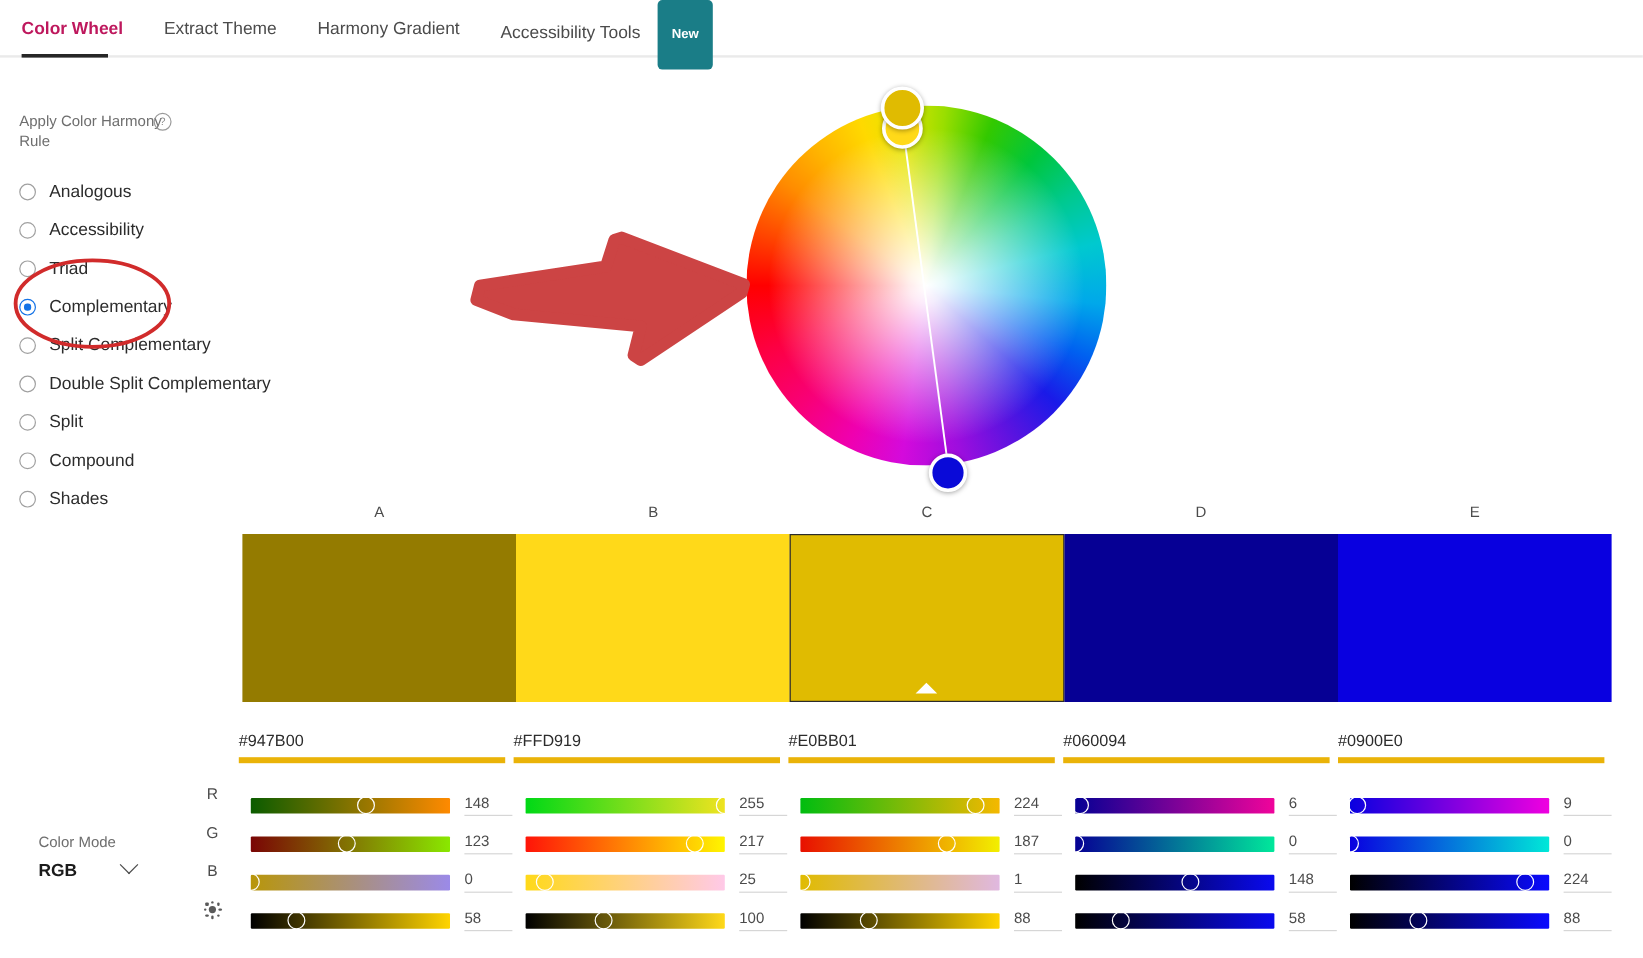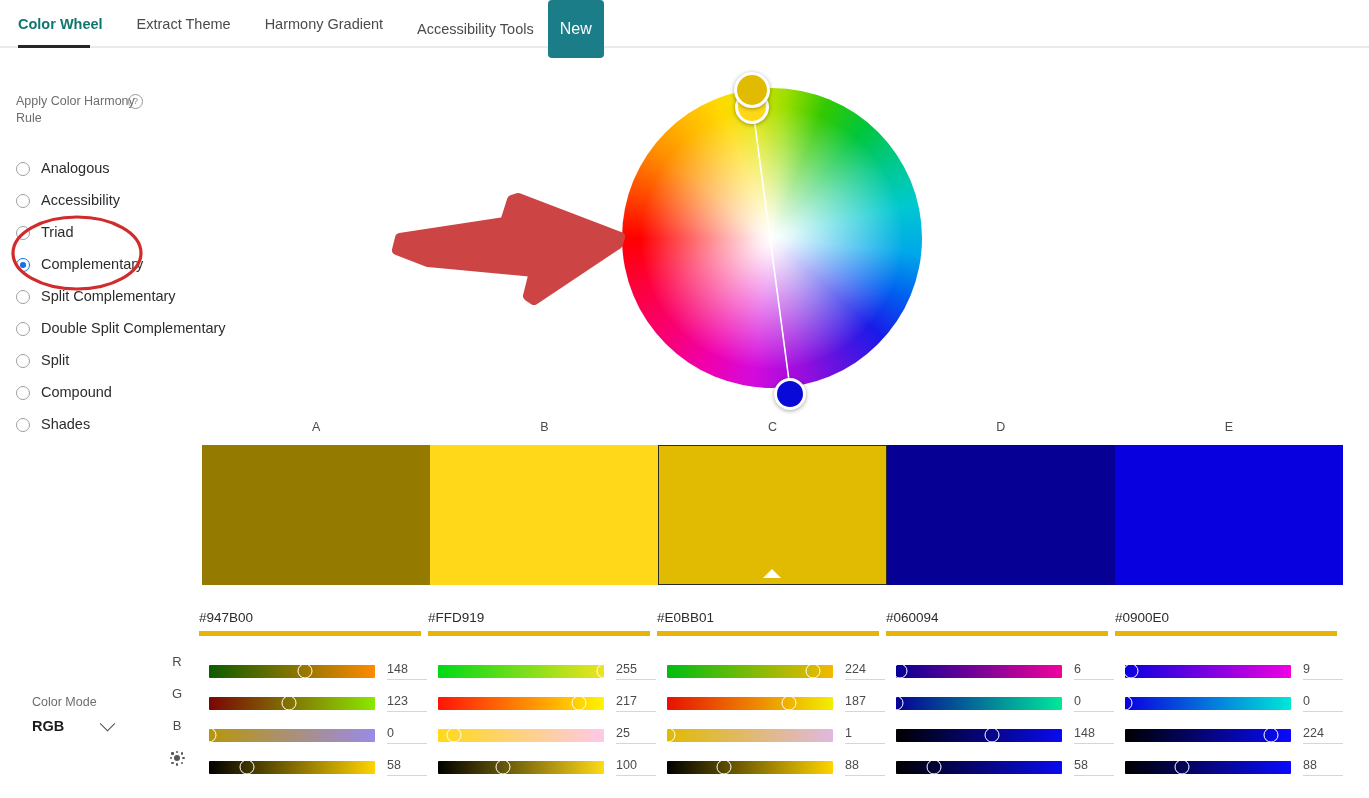--- a/index.html
+++ b/index.html
@@ -12,45 +12,45 @@
     overflow: hidden;
     position: relative;
   }
 
   
   .tabbar { position: absolute; left: 0; top: 0; width: 1369px; height: 50px; }
   .tabs { position: absolute; left: 18px; top: 0; height: 48px; display: flex; align-items: center; gap: 0; }
   .tab { font-size: 14.5px; color: #4b4b4b; padding: 0 17px; height: 48px; line-height: 48px;
          cursor: pointer; white-space: nowrap; }
   .tab:first-child { padding-left: 0; }
-  .tab.active { color: #0f766e; font-weight: bold; }
+  .tab.active { color: #be185d; font-weight: bold; }
   .tabs-divider { position: absolute; left: 0; top: 46px; width: 1369px; height: 2px; background: #eaeaea; }
   .tab-underline { position: absolute; left: 18px; top: 45px; width: 72px; height: 3px; background: #262626; }
   .badge-new { display: inline-block; margin-left: 10px; padding: 5px 12px; border-radius: 4px;
-               color: #ffffff; font-size: 16px; font-weight: normal; }
+               color: #ffffff; font-size: 11px; font-weight: bold; }
 
   
   .left-panel { position: absolute; left: 16px; top: 93px; width: 230px; }
   .panel-label { font-size: 12.5px; color: #6e6e6e; line-height: 17px; width: 120px; }
   .help-icon { position: absolute; left: 128px; top: 94px; width: 15px; height: 15px;
                border: 1px solid #9a9a9a; border-radius: 50%; color: #8a8a8a;
                font-size: 9px; line-height: 13px; text-align: center; cursor: pointer; }
   .radio-list { position: absolute; left: 16px; top: 144px; width: 240px; }
-  .radio-row { display: flex; align-items: flex-end; height: 32px; cursor: pointer; }
+  .radio-row { display: flex; align-items: center; height: 32px; cursor: pointer; }
   .radio { width: 14px; height: 14px; border-radius: 50%; border: 1.4px solid #a0a0a0;
            background: #fff; margin-right: 11px; flex: none; position: relative; }
   .radio.checked { border-color: #1473e6; }
   .radio.checked::after { content: ""; position: absolute; left: 3px; top: 3px;
            width: 5.5px; height: 5.5px; border-radius: 50%; background: #1473e6; }
   .radio-label { font-size: 14.5px; color: #2c2c2c; white-space: nowrap; }
 
   
   .colormode { position: absolute; left: 32px; top: 695px; }
   .colormode-label { font-size: 12.5px; color: #6e6e6e; }
-  .colormode-select { display: flex; align-items: center; margin-top: 9px; cursor: pointer; }
+  .colormode-select { display: flex; margin-top: 9px; cursor: pointer; }
   .colormode-value { font-size: 14.5px; font-weight: bold; color: #1b1b1b; }
   .chev { margin-left: 38px; width: 11px; height: 11px; border-right: 1.7px solid #4b4b4b;
           border-bottom: 1.7px solid #4b4b4b; transform: rotate(45deg) translate(-2px,-2px); }
 
   
   .wheel-wrap { position: absolute; left: 622px; top: 88px; width: 300px; height: 300px; }
   .wheel { position: absolute; inset: 0; border-radius: 50%;
     background:
       radial-gradient(circle at 50% 50%, rgba(255,255,255,1) 0%, rgba(255,255,255,0.92) 7%, rgba(255,255,255,0) 62%),
       conic-gradient(from 0deg,

